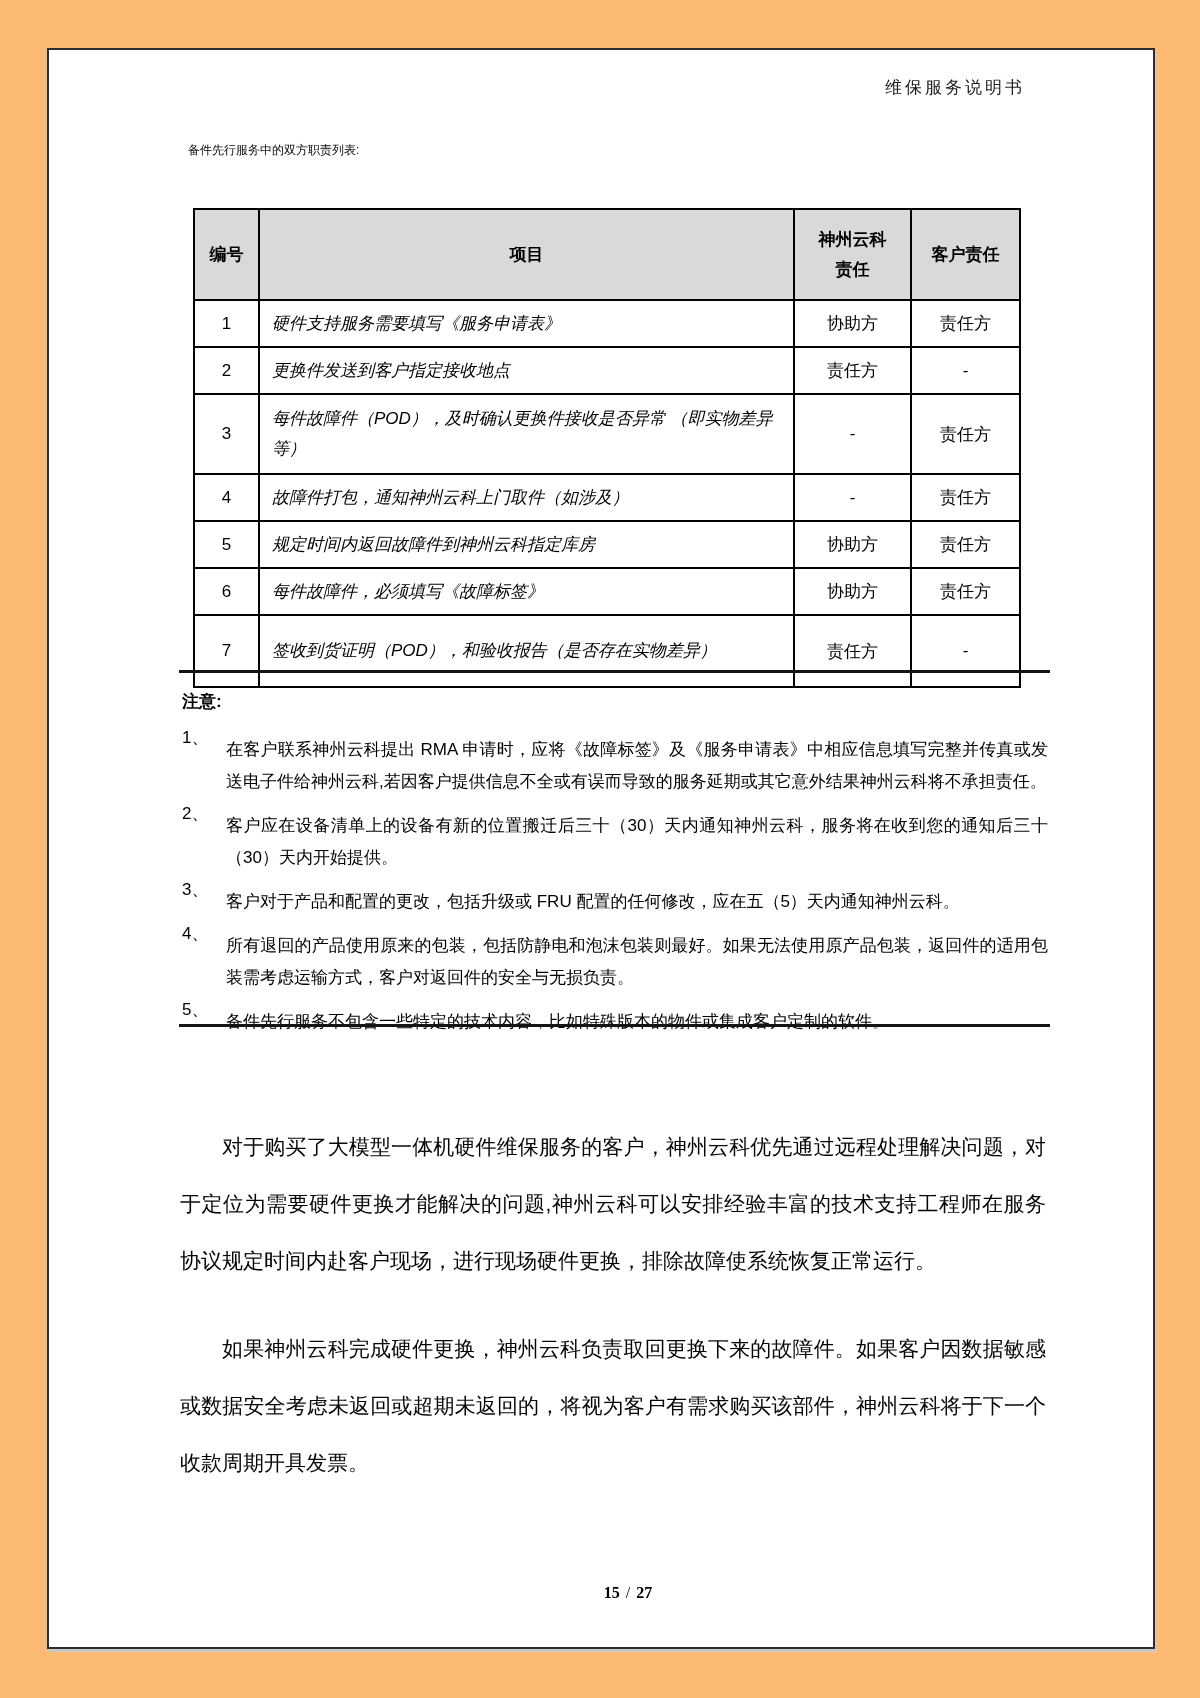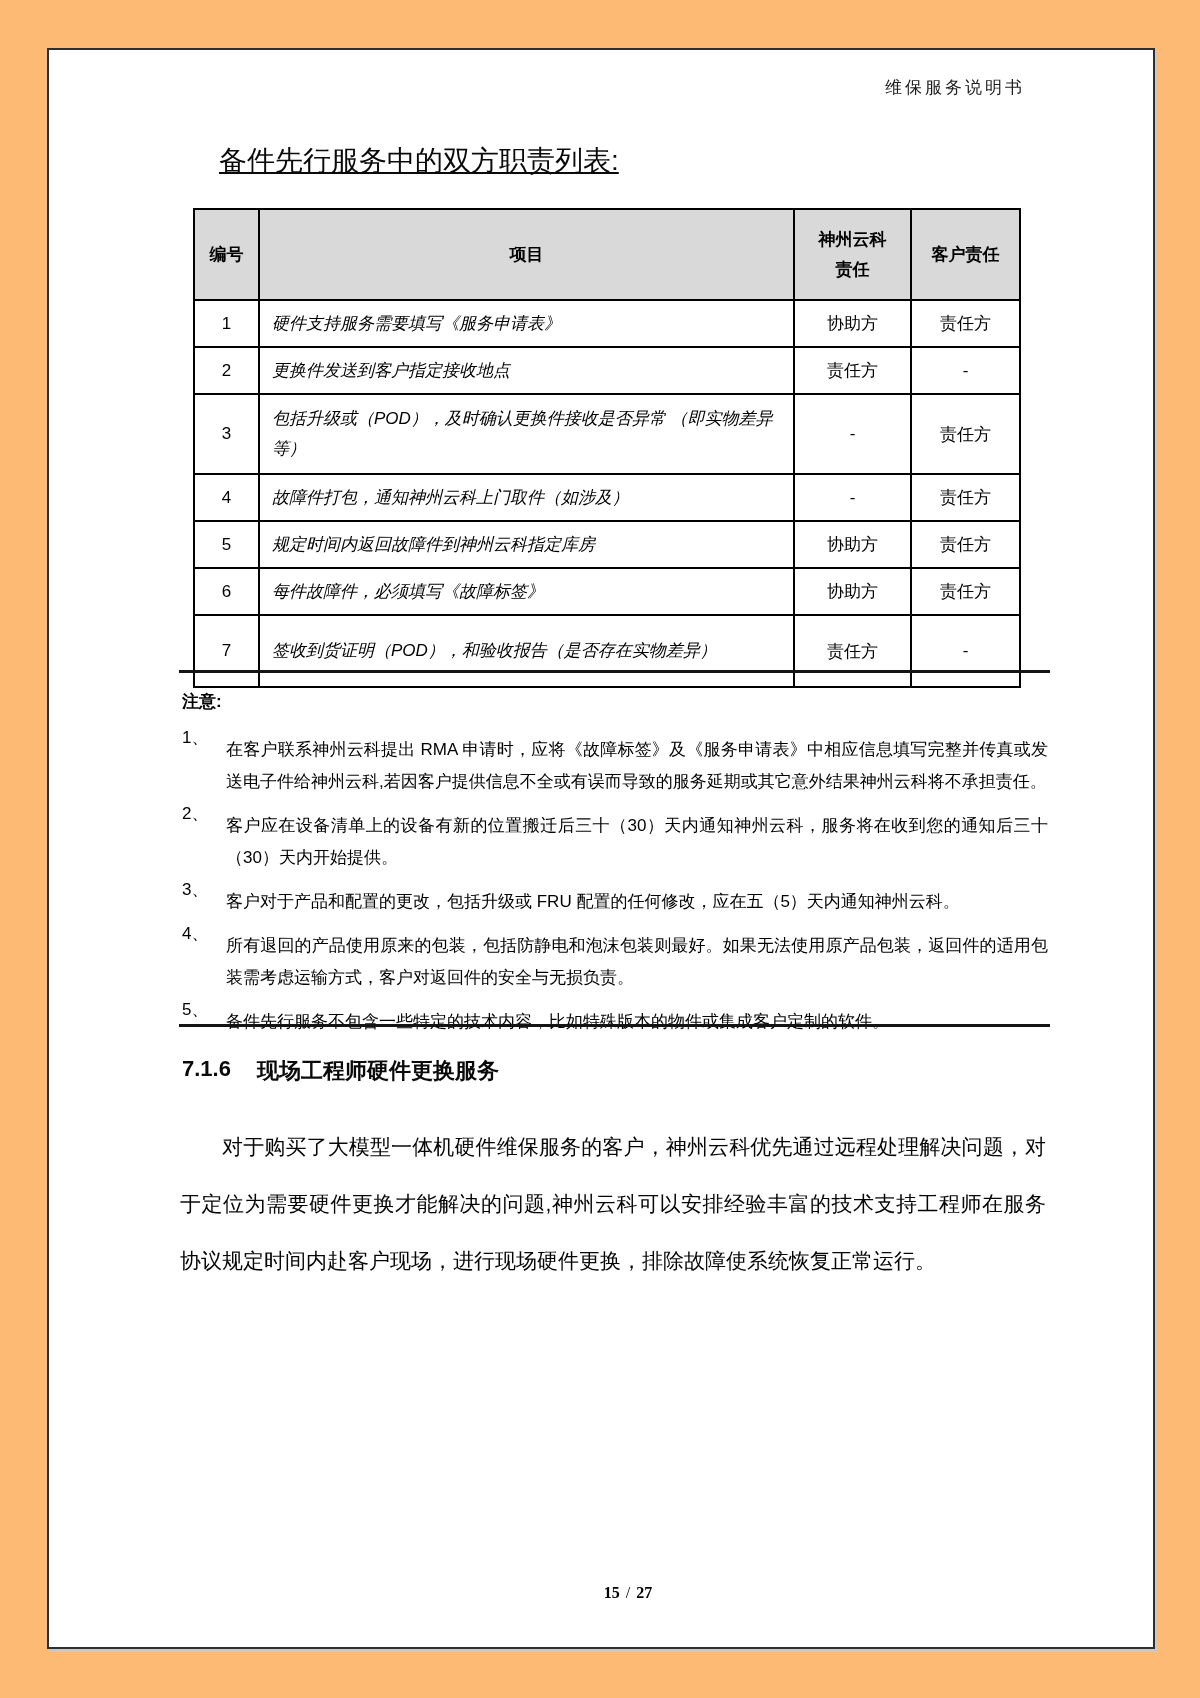--- a/index.html
+++ b/index.html
@@ -12,22 +12,22 @@
     position:absolute; left:47px; top:48px; width:1104px; height:1597px;
     border:2px solid #2e2e2e; background:#fff;
     box-shadow:2px 3px 0 #c9c9c9;
   }
   .doc-header {
     position:absolute; top:76px; right:175px;
     font-family:"Liberation Serif", serif;
     font-size:17px; letter-spacing:3px; color:#1c1c1c;
   }
   .intro-line {
-    position:absolute; left:219px; top:142px;
-    font-size:28px; color:#0a0a0a;text-decoration:underline;
+    position:absolute; left:188px; top:142px;
+    font-size:12px; color:#0a0a0a;
   }
   table.resp-table {
     position:absolute; left:193px; top:208px;
     border-collapse:collapse; table-layout:fixed; width:826px;
     font-size:17px; color:#000;
   }
   .resp-table td, .resp-table th { border:2px solid #000; vertical-align:middle; padding:2px 6px; }
   .resp-table thead th { background:#d9d9d9; font-weight:bold; text-align:center; line-height:30px; }
   .resp-table thead tr { height:91px; }
   .resp-table tbody tr:nth-child(1){height:47px;}
@@ -108,21 +108,21 @@
         <td class="c-role">责任方</td>
       </tr>
       <tr>
         <td class="c-num">2</td>
         <td class="c-item">更换件发送到客户指定接收地点</td>
         <td class="c-role">责任方</td>
         <td class="c-role">-</td>
       </tr>
       <tr>
         <td class="c-num">3</td>
-        <td class="c-item">包括升级或（POD），及时确认更换件接收是否异常 （即实物差异等）</td>
+        <td class="c-item">每件故障件（POD），及时确认更换件接收是否异常 （即实物差异等）</td>
         <td class="c-role">-</td>
         <td class="c-role">责任方</td>
       </tr>
       <tr>
         <td class="c-num">4</td>
         <td class="c-item">故障件打包，通知神州云科上门取件（如涉及）</td>
         <td class="c-role">-</td>
         <td class="c-role">责任方</td>
       </tr>
       <tr>
@@ -168,23 +168,20 @@
       <span class="note-text">所有退回的产品使用原来的包装，包括防静电和泡沫包装则最好。如果无法使用原产品包装，返回件的适用包装需考虑运输方式，客户对返回件的安全与无损负责。</span>
     </div>
     <div class="note-item">
       <span class="note-num">5、</span>
       <span class="note-text">备件先行服务不包含一些特定的技术内容，比如特殊版本的物件或集成客户定制的软件。</span>
     </div>
   </div>
 
   <div class="divider" style="top:1024px;"></div>
 
-  <div class="section-heading">
-    <span>7.1.6</span>
-    <span>现场工程师硬件更换服务</span>
-  </div>
 
   <div class="para para-1">对于购买了大模型一体机硬件维保服务的客户，神州云科优先通过远程处理解决问题，对于定位为需要硬件更换才能解决的问题,神州云科可以安排经验丰富的技术支持工程师在服务协议规定时间内赴客户现场，进行现场硬件更换，排除故障使系统恢复正常运行。</div>
+  <div class="para para-2">如果神州云科完成硬件更换，神州云科负责取回更换下来的故障件。如果客户因数据敏感或数据安全考虑未返回或超期未返回的，将视为客户有需求购买该部件，神州云科将于下一个收款周期开具发票。</div>
 
   <div class="page-footer">
     <span>15</span><span class="sep">/</span><span>27</span>
   </div>
 </div>
 
 </body></html>

